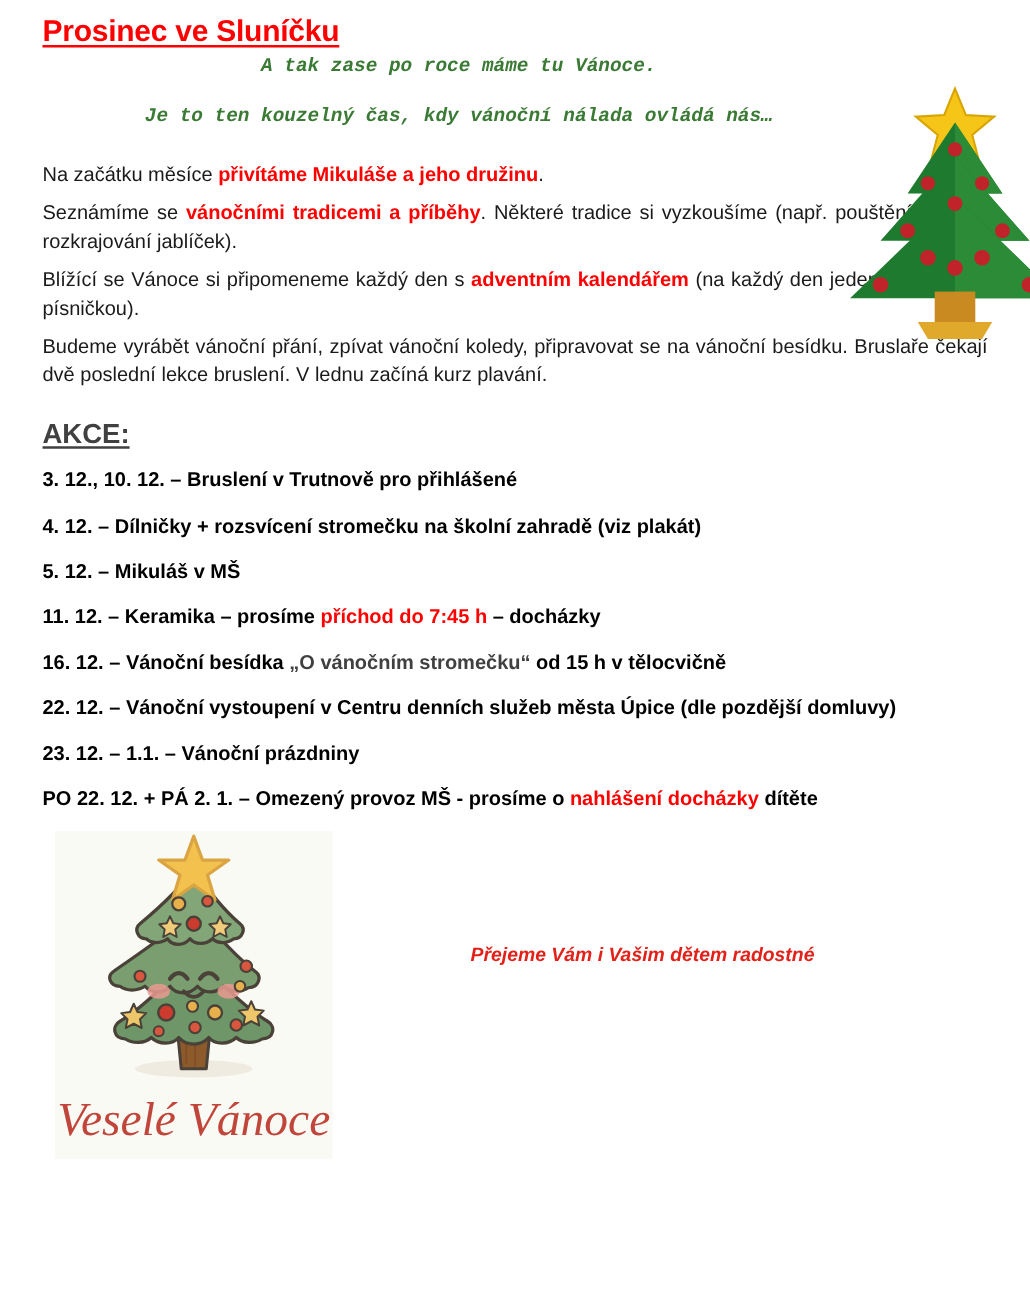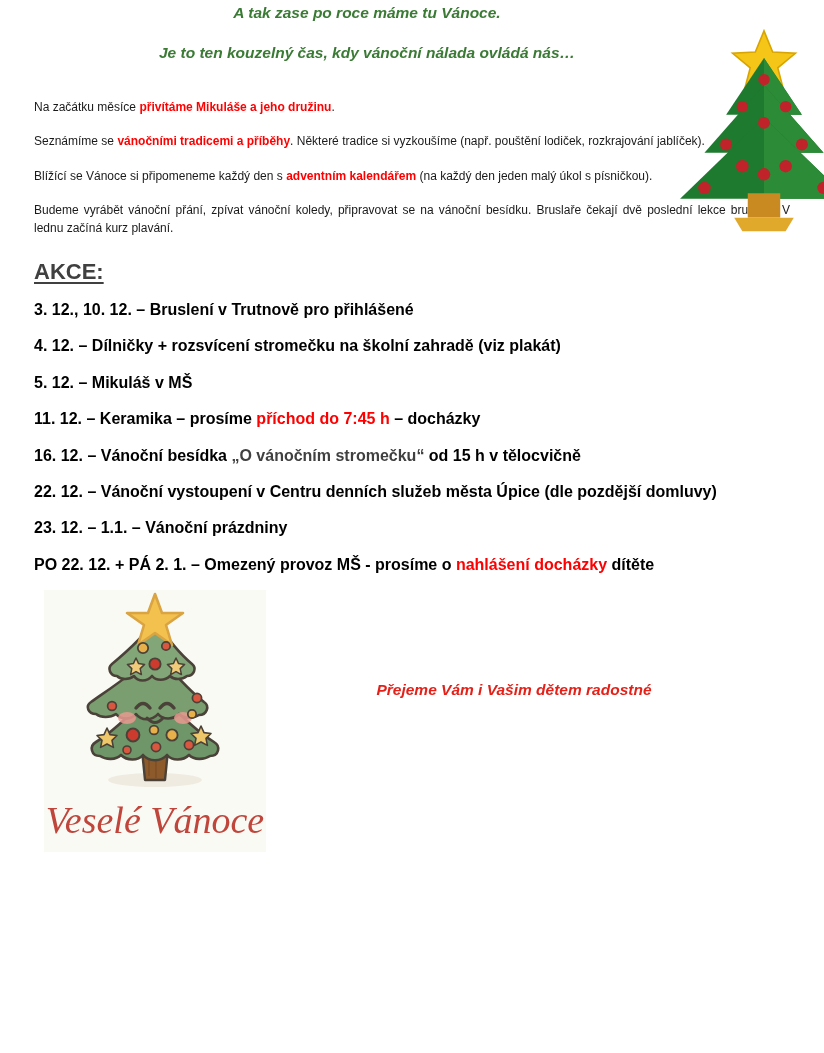--- a/index.html
+++ b/index.html
@@ -35,20 +35,21 @@
     text-decoration: underline;
     text-underline-offset: 3px;
     text-decoration-thickness: 2px;
   }
 
   
   .intro-block {
     position: relative;
     margin-top: 0;
     min-height: 78px;
+    font-family: Liberation Mono, monospace;
   }
   .intro-line {
     color: #3A7A34;
     font-weight: bold;
     font-style: italic;
     font-size: 15.5px;
     text-align: center;
     padding-right: 90px;
   }
   .intro-line.l1 { margin-top: 4px; }
@@ -57,23 +58,23 @@
   .tree-clip {
     position: absolute;
     right: 55px;
     top: -4px;
     width: 82px;
     height: 78px;
   }
 
   
   .para {
-    font-size: 12px;
+    font-size: 16px;
     line-height: 1.45;
-    margin: 17px 0 0 0;
+    margin: 7px 0 0 0;
     color: #1a1a1a;
   }
   .para.justify { text-align: justify; }
   .hl-red { color: #FF0000; font-weight: bold; }
   .hl-green { color: #404040; font-weight: bold; }
 
   
   .akce-head {
     margin: 22px 0 0 0;
     font-size: 22px;
@@ -125,20 +126,21 @@
     font-weight: bold;
     font-style: italic;
     line-height: 1.5;
   }
 </style>
 </head>
 <body>
 
 <div id="page">
 
+  <h1 class="doc-title"><span class="u">Prosinec ve Sluníčku</span></h1>
 
   <div class="intro-block">
 
     <div class="intro-line l1">A tak zase po roce máme tu Vánoce.</div>
     <div class="intro-line l2">Je to ten kouzelný čas, kdy vánoční nálada ovládá nás…</div>
 
     <div class="tree-clip">
       <svg class="card-svg" viewBox="0 0 82 78" width="82" height="78" xmlns="http://www.w3.org/2000/svg">
 
         <polygon points="41,2 44.2,9.8 52.6,10.3 46.1,15.7 48.2,23.8 41,19.3 33.8,23.8 35.9,15.7 29.4,10.3 37.8,9.8" fill="#F5C518" stroke="#D8A400" stroke-width="0.6"></polygon>

